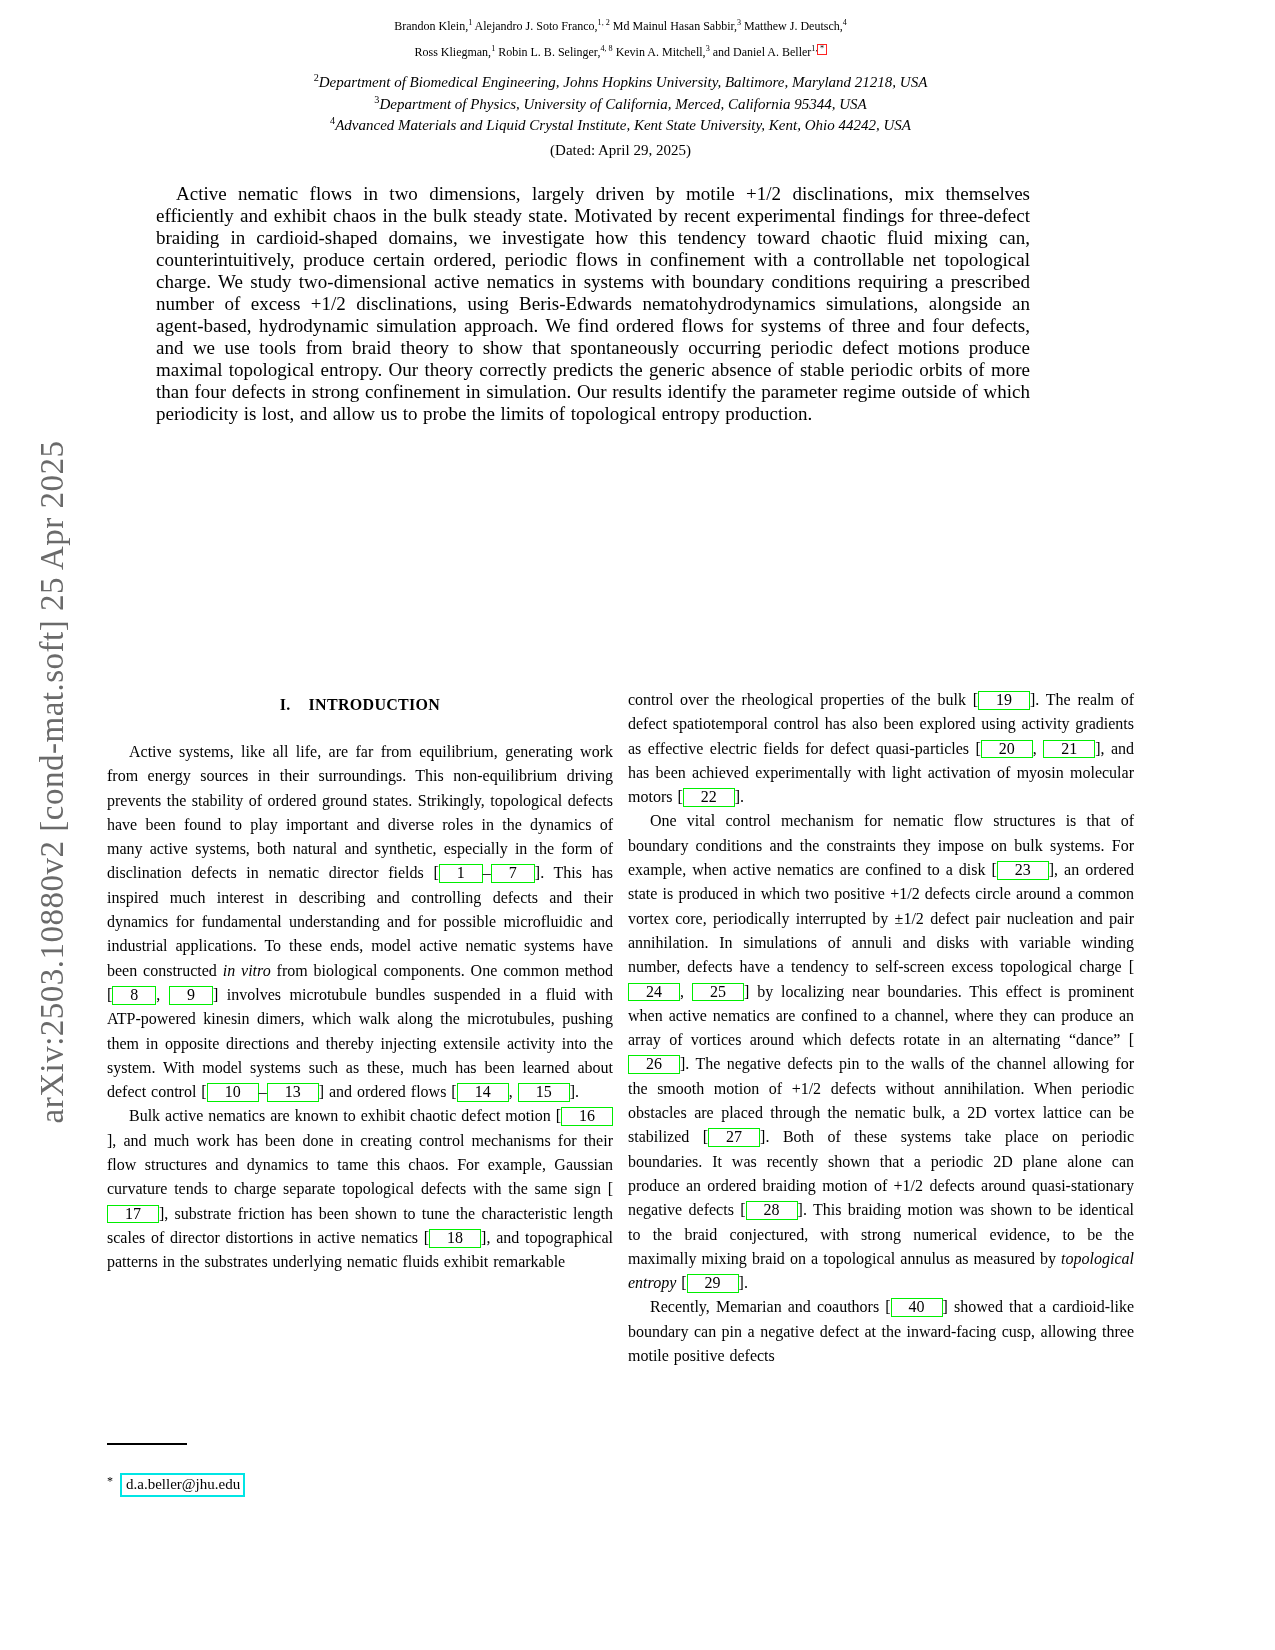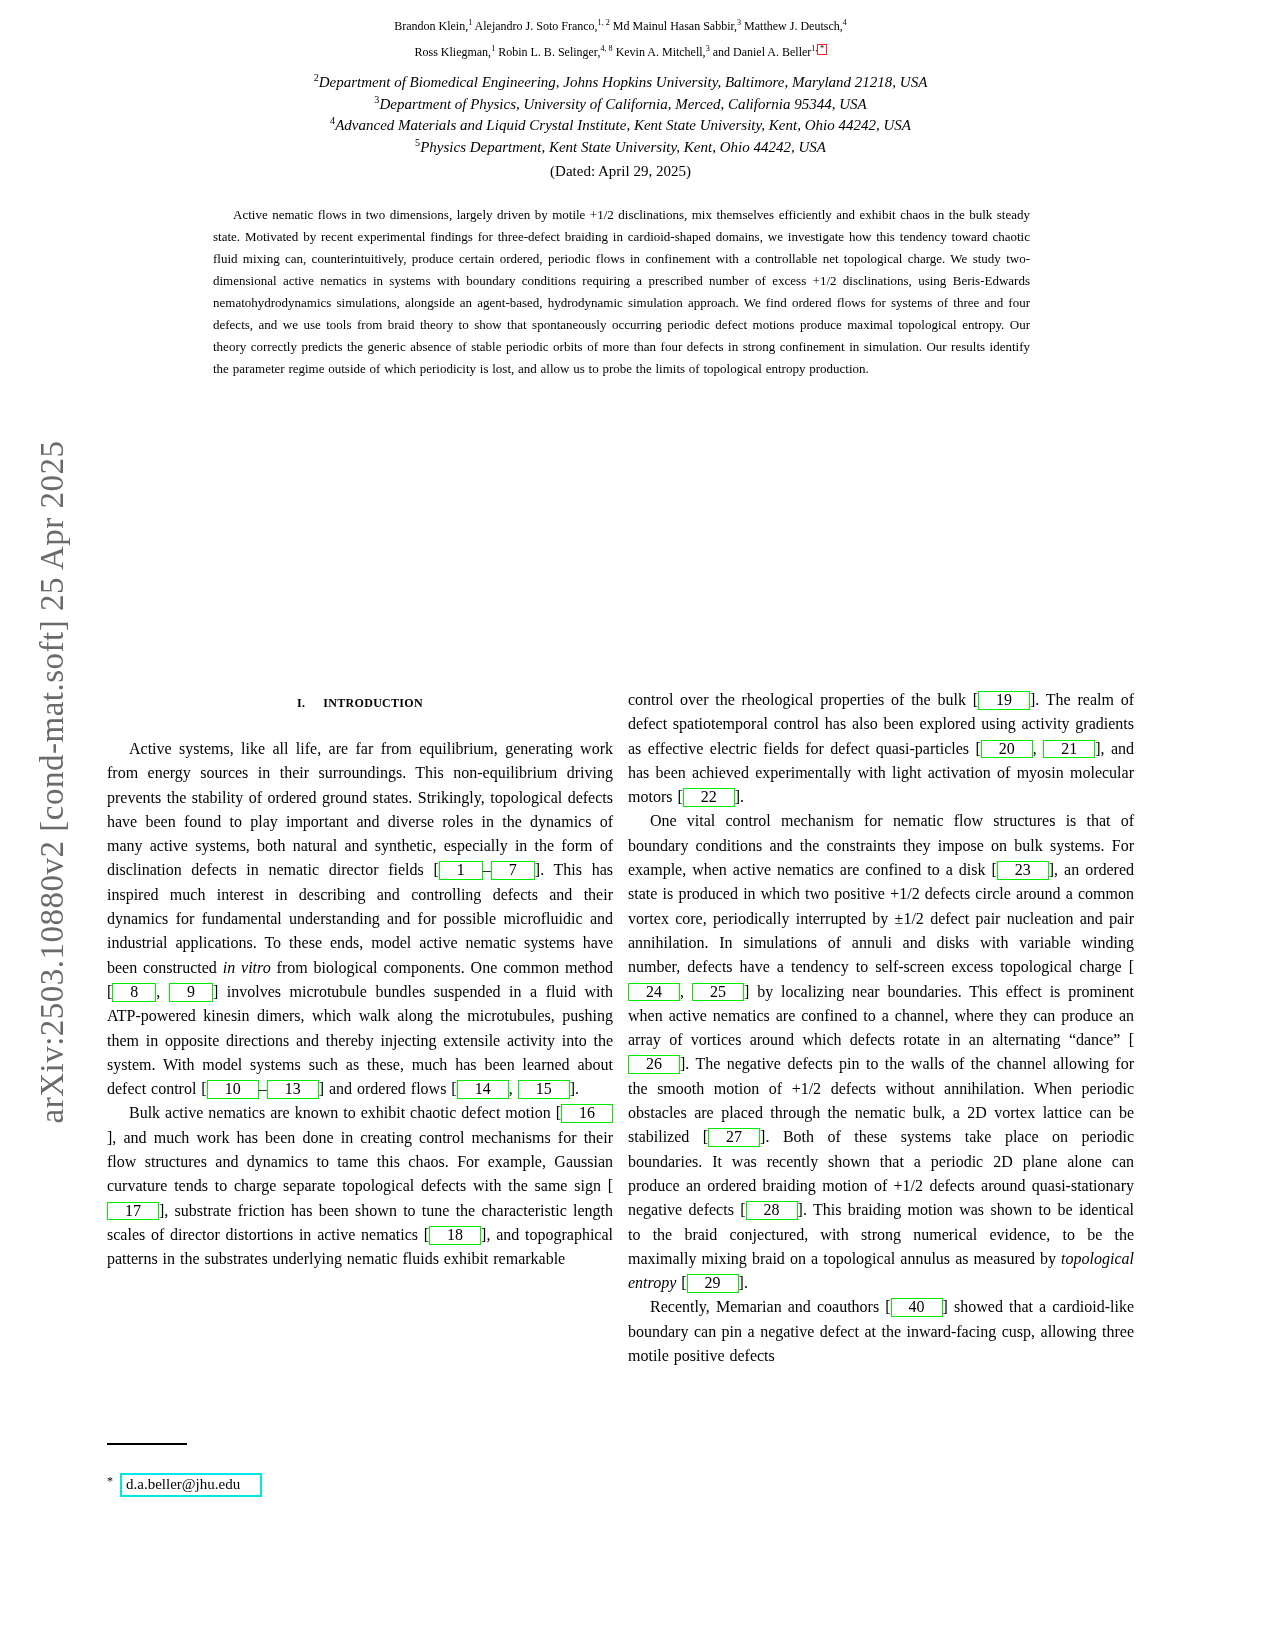--- a/index.html
+++ b/index.html
@@ -51,38 +51,38 @@
     font-size: 15px;
     line-height: 21.6px;
   }
   .affil sup { font-style: normal; }
   .dated {
     margin-top: 5px;
     text-align: center;
     font-size: 15px;
   }
   .abstract {
-    margin: 24px 104px 0 106px;
+    margin: 24px 104px 0 49px;
     text-align: justify;
-    font-size: 13px;
+    font-size: 19px;
     line-height: 22px;
     text-indent: 20px;
     word-spacing: 0.04em;
   }
   .col {
     position: absolute;
     top: 688px;
     width: 506px;
   }
   .col-left  { left: 0; }
   .col-right { left: 521px; }
   .sec-heading {
     text-align: center;
     font-weight: bold;
-    font-size: 12px;
+    font-size: 16px;
     margin: 8px 0 26px 0;
     letter-spacing: 0.3px;
   }
   .sec-heading .sec-num { margin-right: 18px; }
   .para {
     margin: 0;
     text-align: justify;
     font-size: 16px;
     line-height: 24.3px;
     text-indent: 22px;
@@ -123,42 +123,41 @@
     font-size: 14.5px;
   }
   .fn-marker {
     font-size: 12px;
     vertical-align: 4px;
     margin-right: 7px;
   }
   .email-box {
     display: inline-block;
     border: 2px solid var(--email-color, #00ffff);
-    padding: 1px 20px 2px 4px;
+    padding: 1px 3px 2px 4px;
     font-size: 15px;
   }
 </style>
 </head>
 <body>
 
 <div class="page">
 
   <div class="watermark">arXiv:2503.10880v2  [cond-mat.soft]  25 Apr 2025</div>
 
   <div class="textblock">
 
 
     <div class="authors">Brandon Klein,<sup>1</sup> Alejandro J. Soto Franco,<sup>1, 2</sup> Md Mainul Hasan Sabbir,<sup>3</sup> Matthew J. Deutsch,<sup>4</sup></div>
     <div class="authors">Ross Kliegman,<sup>1</sup> Robin L. B. Selinger,<sup>4, 8</sup> Kevin A. Mitchell,<sup>3</sup> and Daniel A. Beller<sup>1,</sup><sup><span class="refmark">*</span></sup></div>
 
     <div class="affils">
       <div class="affil"><sup>2</sup>Department of Biomedical Engineering, Johns Hopkins University, Baltimore, Maryland 21218, USA</div>
       <div class="affil"><sup>3</sup>Department of Physics, University of California, Merced, California 95344, USA</div>
       <div class="affil"><sup>4</sup>Advanced Materials and Liquid Crystal Institute, Kent State University, Kent, Ohio 44242, USA</div>
-      <div class="affil"><sup>5</sup>Physics Department, Kent State University, Kent, Ohio 44242, USA</div>
     </div>
 
     <div class="dated">(Dated: April 29, 2025)</div>
 
     <div class="abstract">Active nematic flows in two dimensions, largely driven by motile +1/2 disclinations, mix themselves efficiently and exhibit chaos in the bulk steady state.  Motivated by recent experimental findings for three-defect braiding in cardioid-shaped domains, we investigate how this tendency toward chaotic fluid mixing can, counterintuitively, produce certain ordered, periodic flows in confinement with a controllable net topological charge.  We study two-dimensional active nematics in systems with boundary conditions requiring a prescribed number of excess +1/2 disclinations, using Beris-Edwards nematohydrodynamics simulations, alongside an agent-based, hydrodynamic simulation approach.  We find ordered flows for systems of three and four defects, and we use tools from braid theory to show that spontaneously occurring periodic defect motions produce maximal topological entropy.  Our theory correctly predicts the generic absence of stable periodic orbits of more than four defects in strong confinement in simulation.  Our results identify the parameter regime outside of which periodicity is lost, and allow us to probe the limits of topological entropy production.</div>
 
     <div class="col col-left">
       <div class="sec-heading">
         <span class="sec-num">I.</span><span class="sec-title">INTRODUCTION</span>
       </div>

